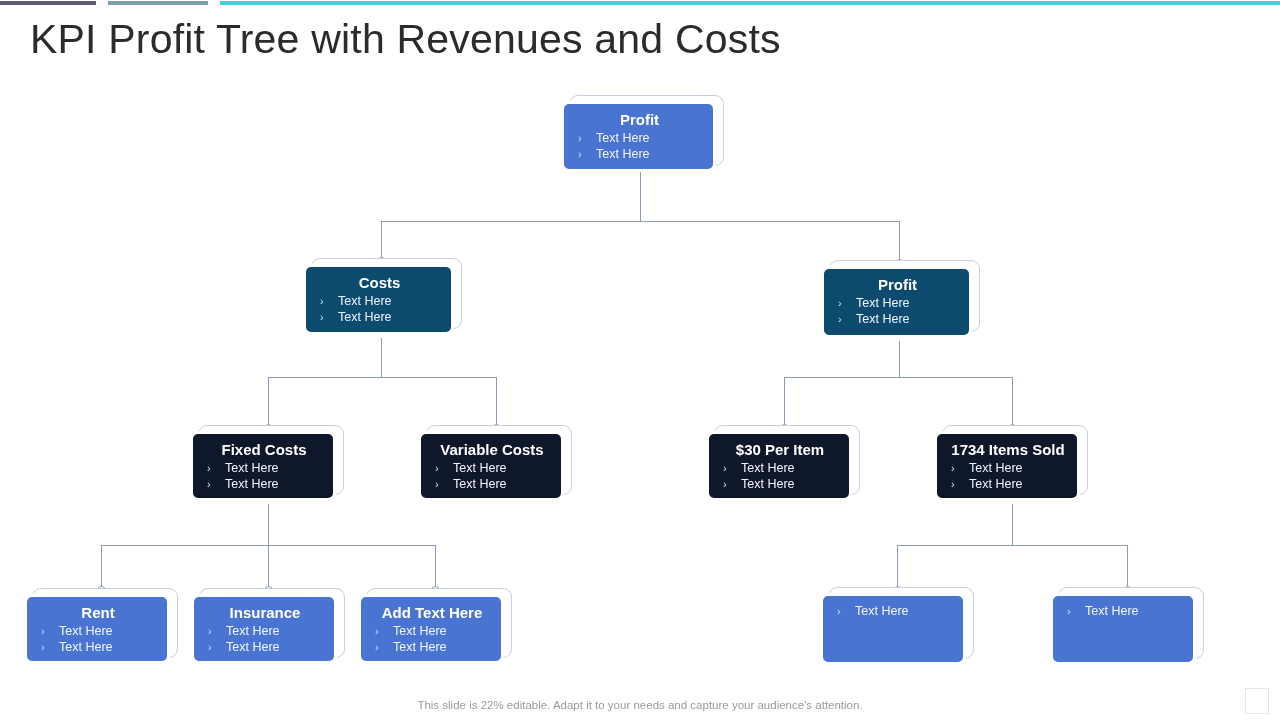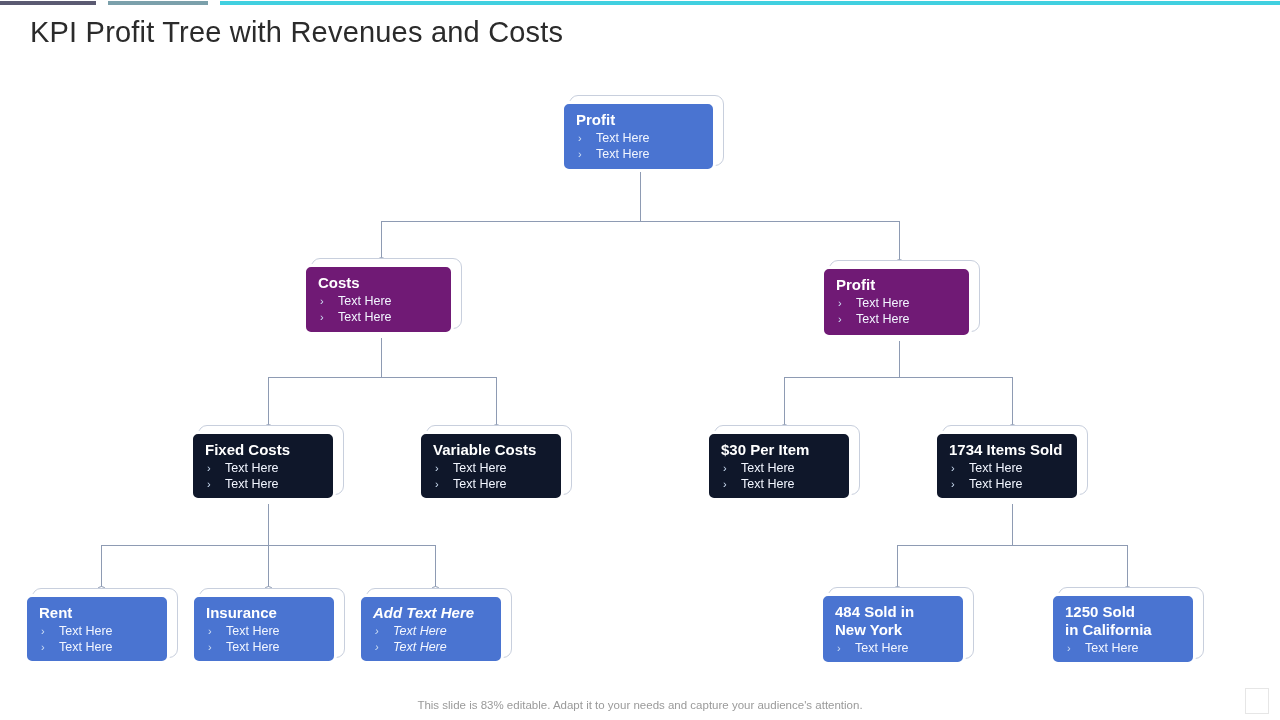--- a/index.html
+++ b/index.html
@@ -29,21 +29,21 @@
   }
   .seg-1 { left: 0px;   width: 96px;  background: #5b5a72; }
   .seg-2 { left: 108px; width: 100px; background: #7ba0ab; }
   .seg-3 { left: 220px; width: 1060px; background: #41d0e0; }
 
   
   .title {
     position: absolute;
     left: 30px;
     top: 16px;
-    font-size: 29px;
+    font-size: 41px;
     font-weight: 400;
     color: #2b2b2b;
     letter-spacing: 0.2px;
     white-space: nowrap;
   }
 
   
   .canvas {
     position: absolute;
     left: 0; top: 0;
@@ -81,30 +81,31 @@
     width: 100%;
     height: 100%;
     border-radius: 8px;
     box-sizing: border-box;
     border: 3px solid #ffffff;
     padding: 7px 10px 6px 10px;
     color: #ffffff;
     overflow: hidden;
   }
   .node.navy  .card { background: #4a74d1; }
-  .node.blue  .card { background: #701a75; }
+  .node.blue  .card { background: #0c4a6e; }
   .node.cyan  .card { background: #0f172a; }
 
   .node .ttl {
     font-size: 15px;
     font-weight: bold;
     line-height: 18px;
     margin: 0 0 1px 2px;
     color: #ffffff;
     white-space: pre-line;
+    text-align: center;
   }
   .node.big .ttl { font-size: 15px; }
 
   .node ul {
     list-style: none;
     margin: 0;
     padding: 0;
   }
   .node li {
     font-size: 12.5px;
@@ -299,51 +300,47 @@
     <div class="card">
       <div class="ttl">Insurance</div>
       <ul>
         <li><span class="chev">›</span><span>Text Here</span></li>
         <li><span class="chev">›</span><span>Text Here</span></li>
       </ul>
     </div>
   </div>
 
   <div class="dot" style="left:431px; top:586px;"></div>
-  <div class="node navy" style="left:358px; top:594px; width:146px; height:70px;font-style:italic;">
+  <div class="node navy" style="left:358px; top:594px; width:146px; height:70px;">
     <div class="frame"></div>
     <div class="card">
       <div class="ttl">Add  Text Here</div>
       <ul>
         <li><span class="chev">›</span><span>Text Here</span></li>
         <li><span class="chev">›</span><span>Text Here</span></li>
       </ul>
     </div>
   </div>
 
   <div class="dot" style="left:893px; top:586px;"></div>
   <div class="node navy big" style="left:820px; top:593px; width:146px; height:72px;">
     <div class="frame"></div>
     <div class="card">
-      <div class="ttl">484 Sold in
-New York</div>
       <ul>
         <li><span class="chev">›</span><span>Text Here</span></li>
       </ul>
     </div>
   </div>
 
   <div class="dot" style="left:1123px; top:586px;"></div>
   <div class="node navy big" style="left:1050px; top:593px; width:146px; height:72px;">
     <div class="frame"></div>
     <div class="card">
-      <div class="ttl">1250 Sold
-in California</div>
       <ul>
         <li><span class="chev">›</span><span>Text Here</span></li>
       </ul>
     </div>
   </div>
 
 </div>
 
-<div class="footer">This slide is 83% editable. Adapt it to your needs and capture your audience's attention.</div>
+<div class="footer">This slide is 22% editable. Adapt it to your needs and capture your audience's attention.</div>
 <div class="corner-box"></div>
 
 </body></html>

